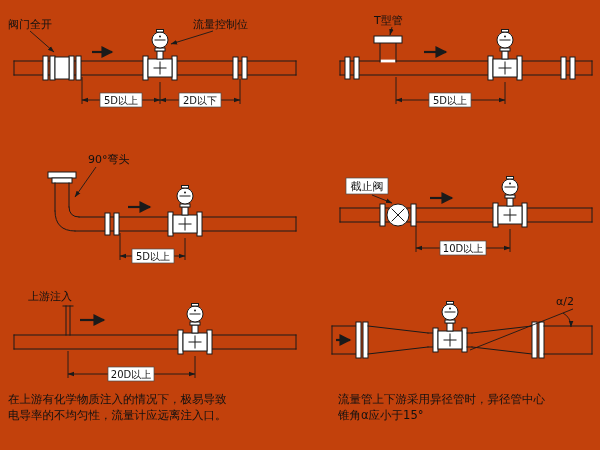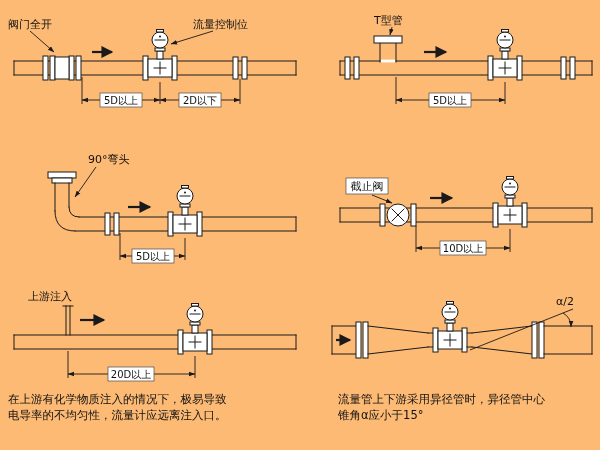--- a/index.html
+++ b/index.html
@@ -1,16 +1,16 @@
 <!DOCTYPE html>
 <html><head>
 <meta charset="utf-8">
 <style>
   html,body{margin:0;padding:0;background:#ffffff;}
-  .stage{width:600px;height:450px;background:#fdba74;outline:1px solid #e3e3e3;position:relative;overflow:hidden;}
+  .stage{width:600px;height:450px;background:#c2410c;outline:1px solid #e3e3e3;position:relative;overflow:hidden;}
   svg{display:block;}
   .s   {stroke:#1a1a1a;stroke-width:1;fill:none;stroke-linecap:square;}
   .sf  {stroke:#1a1a1a;stroke-width:1;fill:#ffffff;}
   .er  {fill:#ffffff;stroke:none;}
   .dim {stroke:#1a1a1a;stroke-width:0.9;fill:none;}
   .ldr {stroke:#1a1a1a;stroke-width:0.9;fill:none;}
   .fa  {stroke:#1a1a1a;stroke-width:2.2;fill:none;}
   .box {stroke:#4a4a4a;stroke-width:0.7;fill:#ffffff;}
   text {font-family:"DejaVu Sans","Liberation Sans",sans-serif;fill:#111111;}
   .lbl {font-size:11px;}

